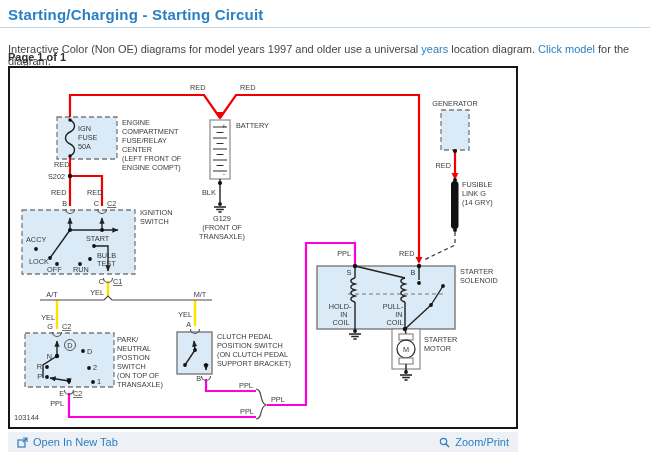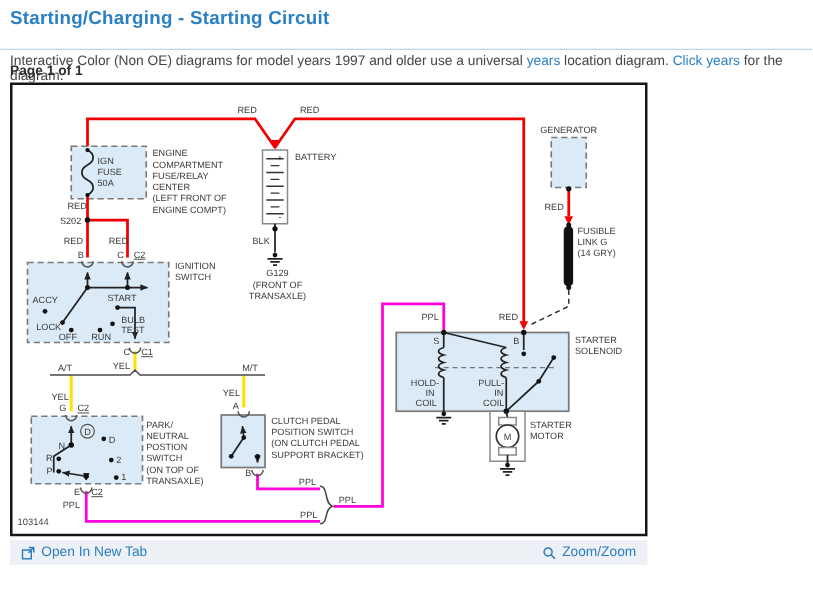--- a/index.html
+++ b/index.html
@@ -2,21 +2,21 @@
 <html style="--link-blue: #2b7fc2; --title-blue: #2b80c4; --wire-red: #f20000; --wire-yellow: #ffe100; --wire-purple: #ff00dd; --component-fill: #daeaf6; --bar-bg: #edf0f4; --underline-blue: #b9d6ec; --border-dark: #161616; --text-dark: #3a3a3a;"><head>
 <meta charset="utf-8">
 <style>
   :root{
     --link-blue:#2b7fc2; --title-blue:#2b80c4; --wire-red:#f20000; --wire-yellow:#ffe100;
     --wire-purple:#ff00dd; --component-fill:#daeaf6; --bar-bg:#edf0f4; --underline-blue:#b9d6ec;
     --border-dark:#161616; --text-dark:#3a3a3a;
   }
   html,body{margin:0;padding:0;background:#fff;}
   .page{position:relative;width:650px;height:471px;font-family:"Liberation Sans",sans-serif;background:#fff;overflow:hidden;}
-  .title-wrap{position:absolute;top:0;left:0;right:0;height:40px;border-bottom:1px solid var(--underline-blue);box-sizing:border-box;}
+  .title-wrap{position:absolute;top:0;left:0;right:0;height:28px;border-bottom:1px solid var(--underline-blue);box-sizing:border-box;}
   .title-wrap h1{margin:6px 0 0 8px;font-size:15px;font-weight:700;color:var(--title-blue);letter-spacing:.2px;}
   .intro{position:absolute;top:32px;left:8px;right:4px;font-size:11px;color:#464646;}
   .intro a{color:var(--link-blue);text-decoration:none;cursor:pointer;}
   .page-label{position:absolute;top:51px;left:8px;font-size:11px;font-weight:700;color:#303030;}
   .diagram-frame{position:absolute;top:66px;left:8px;width:506px;height:359px;border:2px solid var(--border-dark);background:#fff;cursor:pointer;}
   .viewer-bar{position:absolute;top:432px;left:8px;width:510px;height:20px;background:var(--bar-bg);display:flex;justify-content:space-between;align-items:center;padding:0 9px;box-sizing:border-box;gap:28px;}
   .bar-link{display:flex;align-items:center;gap:5px;font-size:11px;color:var(--link-blue);text-decoration:none;cursor:pointer;}
   .bar-link svg{display:block;}
   
   svg text{font-family:"Liberation Sans",sans-serif;font-size:7.3px;fill:var(--text-dark);}
@@ -37,21 +37,21 @@
 </style>
 </head>
 <body>
 
 <div class="page">
 
   <div class="title-wrap">
     <h1>Starting/Charging - Starting Circuit</h1>
   </div>
 
-  <p class="intro"><span>Interactive Color (Non OE) diagrams for model years 1997 and older use a universal </span><a>years</a><span> location diagram. </span><a>Click years</a><span> for the diagram.</span></p>
+  <p class="intro"><span>Interactive Color (Non OE) diagrams for model years 1997 and older use a universal </span><a>years</a><span> location diagram. </span><a>Click model</a><span> for the diagram.</span></p>
 
   <div class="page-label">Page 1 of 1</div>
 
   <div class="diagram-frame">
     <svg width="506" height="359" viewBox="0 0 506 359">
       <defs>
         <marker id="ar" viewBox="0 0 8 6" refX="6.5" refY="3" markerWidth="7" markerHeight="6" markerUnits="userSpaceOnUse" orient="auto">
           <path d="M0,0 L7,3 L0,6 z" fill="#222"></path>
         </marker>
       </defs>
@@ -310,17 +310,17 @@
         </span>
       <span>Open In New Tab</span>
     </a>
     <a class="bar-link">
       <span>
           <svg width="11" height="11" viewBox="0 0 11 11">
             <circle cx="4.5" cy="4.5" r="3.2" fill="none" stroke="#2b7fc2" stroke-width="1.2"></circle>
             <path d="M7,7 L10,10" stroke="#2b7fc2" stroke-width="1.4"></path>
           </svg>
         </span>
-      <span>Zoom/Zoom</span>
+      <span>Zoom/Print</span>
     </a>
   </div>
 
 </div>
 
 </body></html>

